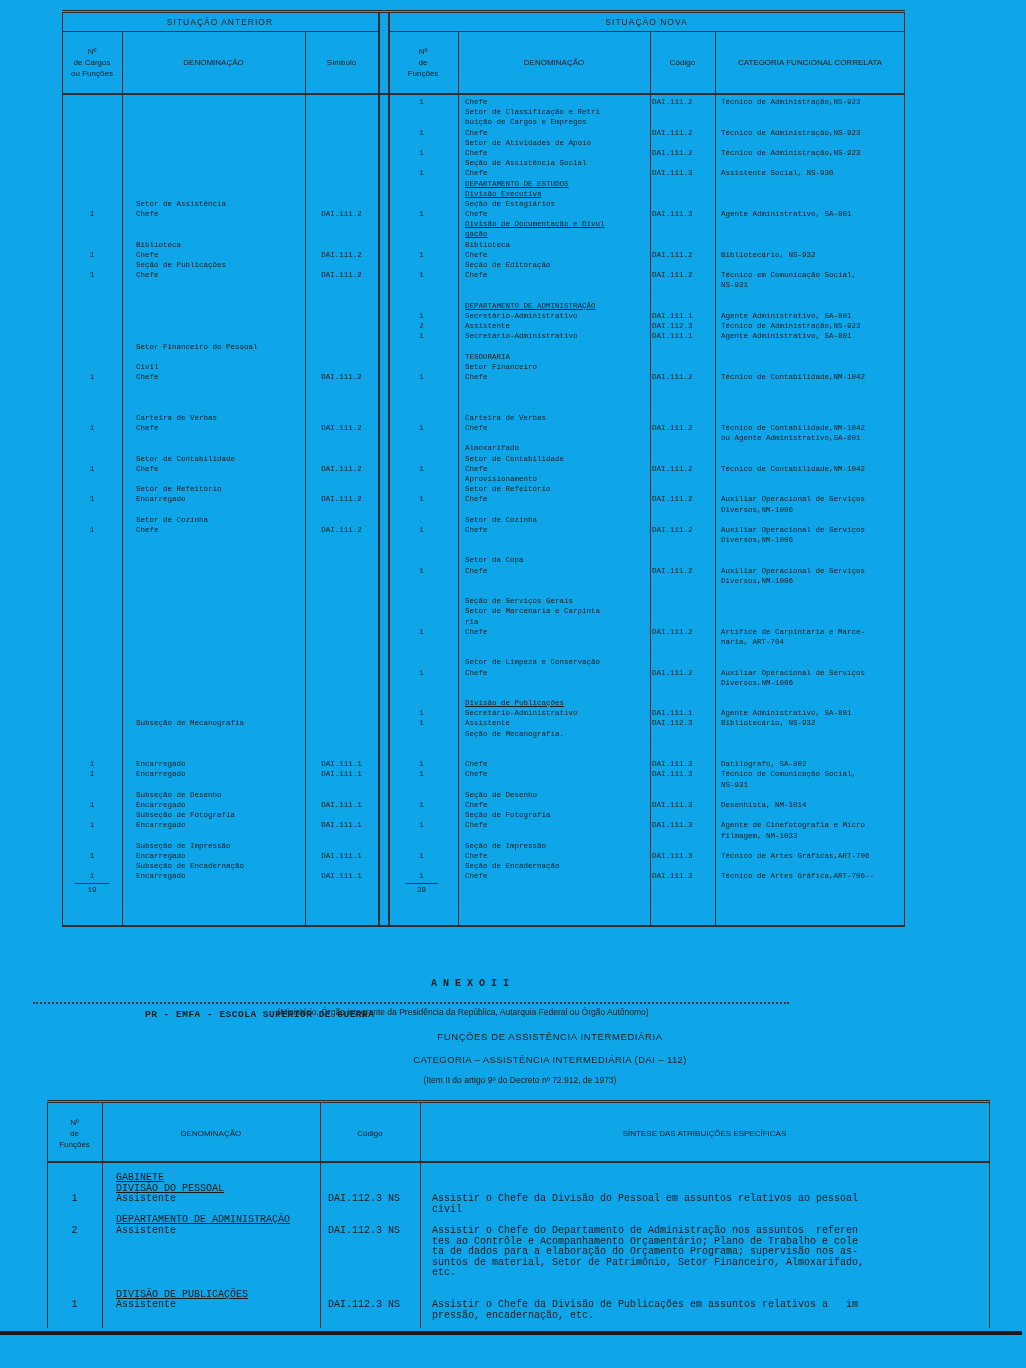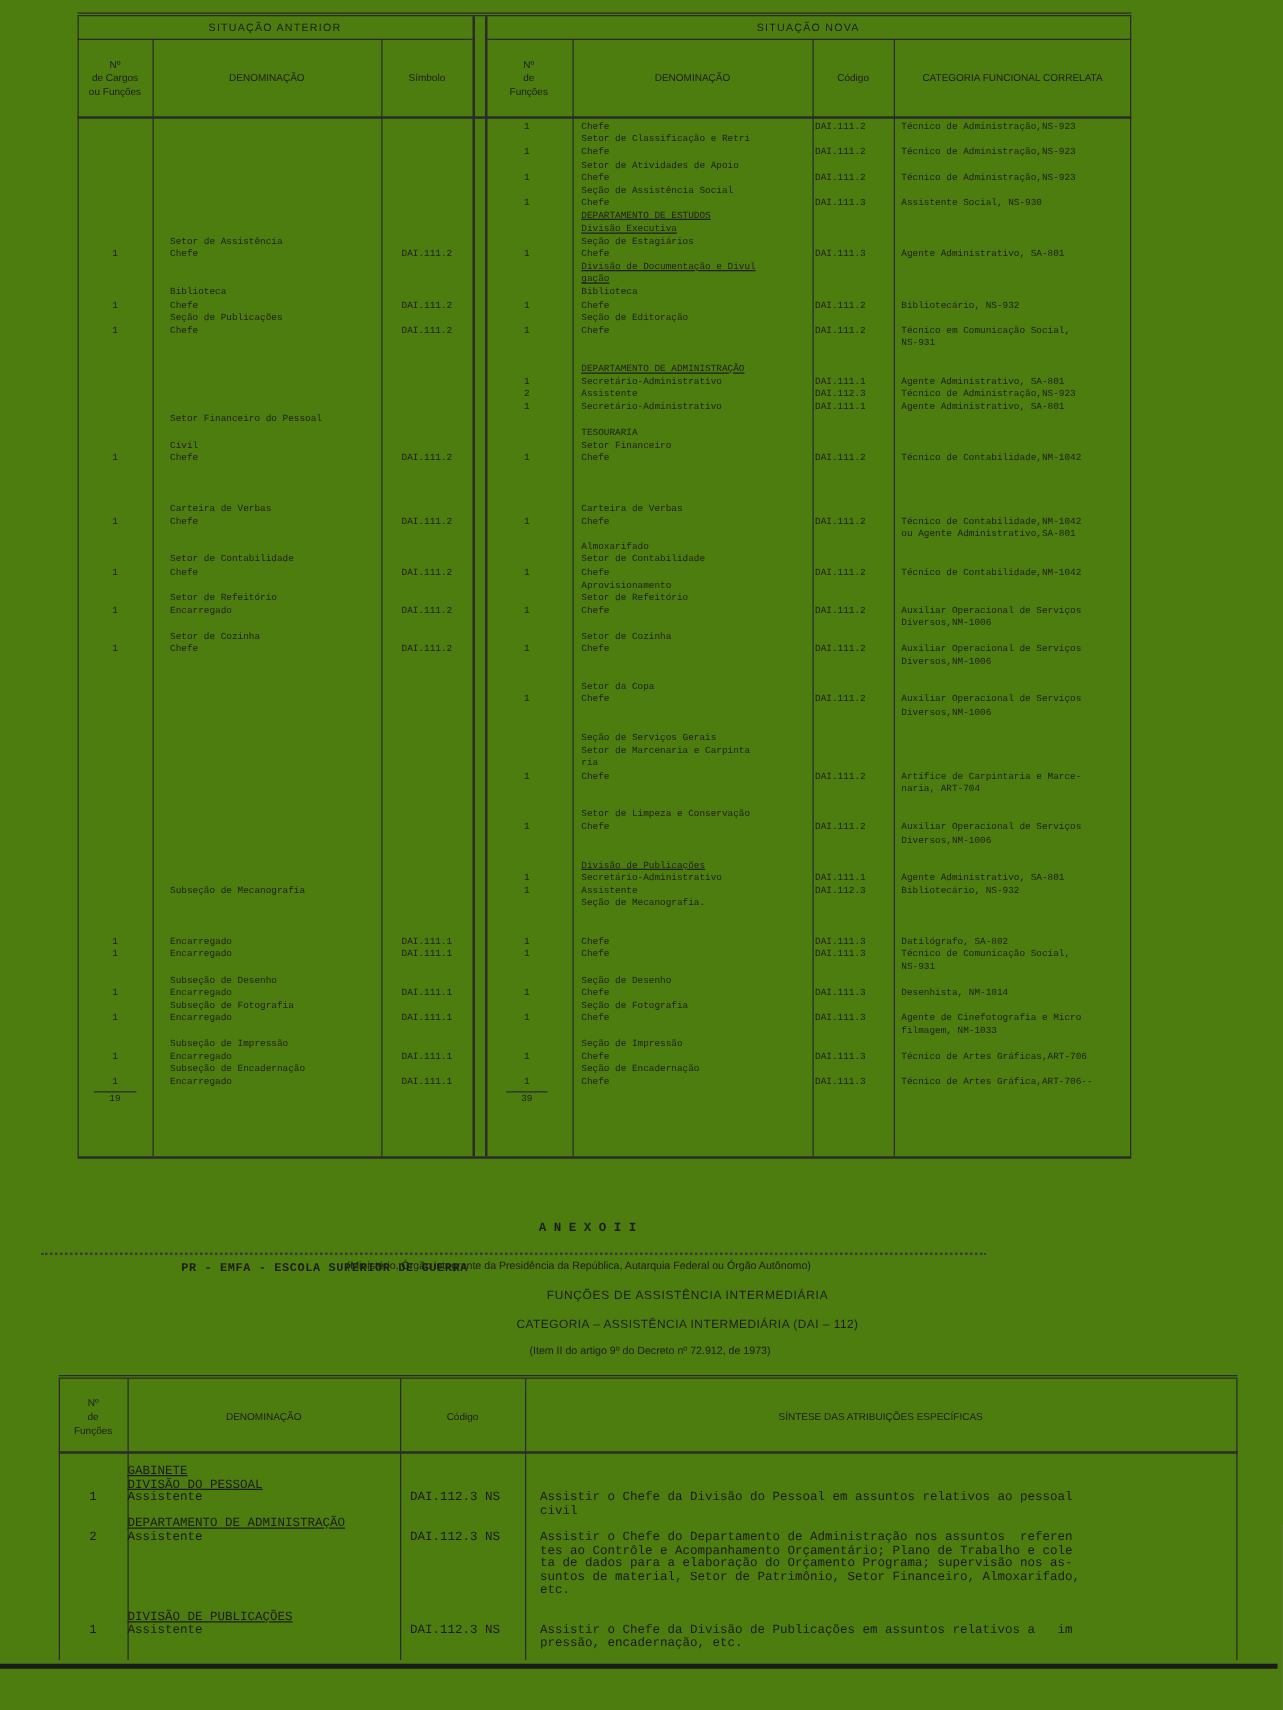--- a/index.html
+++ b/index.html
@@ -1,19 +1,19 @@
 <!DOCTYPE html>
 <html><head>
 <meta charset="utf-8">
 <style>
   html,body{margin:0;padding:0;}
   body{background:#888;}
   .sheet{
     position:relative;width:1026px;height:1368px;margin:0 auto;
-    background:#4d7c0f;color:#242424;overflow:hidden;
+    background:#0ea5e9;color:#242424;overflow:hidden;
     font-family:"Liberation Mono","DejaVu Sans Mono",monospace;
   }
   
   .main-table{position:absolute;left:62px;top:10px;width:843px;height:912px;
     border-top:3px double #2b2b2b;border-bottom:2px solid #2b2b2b;}
   .vl{position:absolute;width:1px;background:#2b2b2b;}
   .hl{position:absolute;height:1px;background:#2b2b2b;}
   .mt-title{position:absolute;top:2px;height:16px;line-height:14px;text-align:center;
     font-family:"Liberation Sans",sans-serif;font-size:8.5px;letter-spacing:1px;color:#1d1d1d;}
   .mt-colhead{position:absolute;top:20px;height:58px;display:flex;align-items:center;justify-content:center;
@@ -50,21 +50,21 @@
   
   .bottom-table{position:absolute;left:47px;top:1100px;width:943px;height:225px;
     border-top:3px double #2b2b2b;}
   .bt-colhead{position:absolute;top:6px;height:48px;display:flex;align-items:center;justify-content:center;
     text-align:center;font-family:"Liberation Sans",sans-serif;font-size:8px;line-height:11px;
     white-space:pre-line;color:#1d1d1d;}
   .bt-body{position:absolute;left:0;top:70px;width:943px;}
   .brow{display:flex;height:10.6px;}
   .bc{flex:0 0 auto;box-sizing:border-box;white-space:pre;font-size:10px;line-height:10.6px;color:#1c1c1c;}
   .b-n{width:55px;text-align:center;}
-  .b-d{width:218px;}
+  .b-d{width:218px;padding-left:14px;}
   .b-c{width:100px;padding-left:8px;}
   .b-s{width:570px;padding-left:12px;}
   .page-rule{position:absolute;left:0;top:1331px;width:1022px;height:4px;background:#1a1a1a;}
 </style>
 </head>
 <body>
 
 <div class="sheet">
 
   <div class="main-table">
@@ -117,20 +117,30 @@
           <div class="c w-rn num"></div>
           <div class="c w-rt">Setor de Classificação e Retri</div>
           <div class="c w-rc"></div>
           <div class="c w-rg"></div>
         </div>
         <div class="mrow">
           <div class="c w-ln num"></div>
           <div class="c w-lt"></div>
           <div class="c w-ls"></div>
           <div class="c w-gap"></div>
+          <div class="c w-rn num"></div>
+          <div class="c w-rt">buição de Cargos e Empregos</div>
+          <div class="c w-rc"></div>
+          <div class="c w-rg"></div>
+        </div>
+        <div class="mrow">
+          <div class="c w-ln num"></div>
+          <div class="c w-lt"></div>
+          <div class="c w-ls"></div>
+          <div class="c w-gap"></div>
           <div class="c w-rn num">1</div>
           <div class="c w-rt">Chefe</div>
           <div class="c w-rc">DAI.111.2</div>
           <div class="c w-rg">Técnico de Administração,NS-923</div>
         </div>
         <div class="mrow">
           <div class="c w-ln num"></div>
           <div class="c w-lt"></div>
           <div class="c w-ls"></div>
           <div class="c w-gap"></div>

